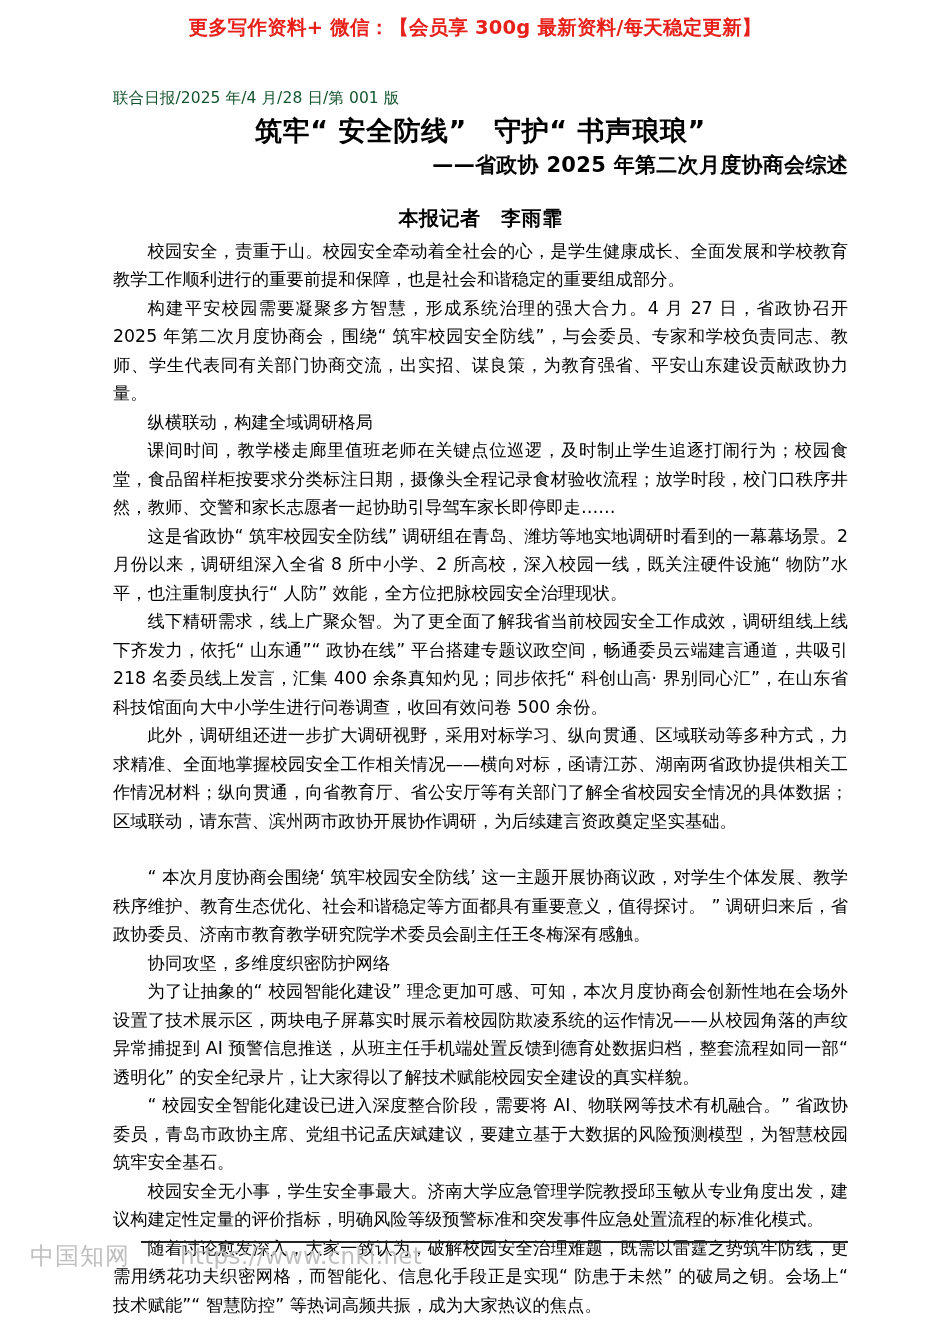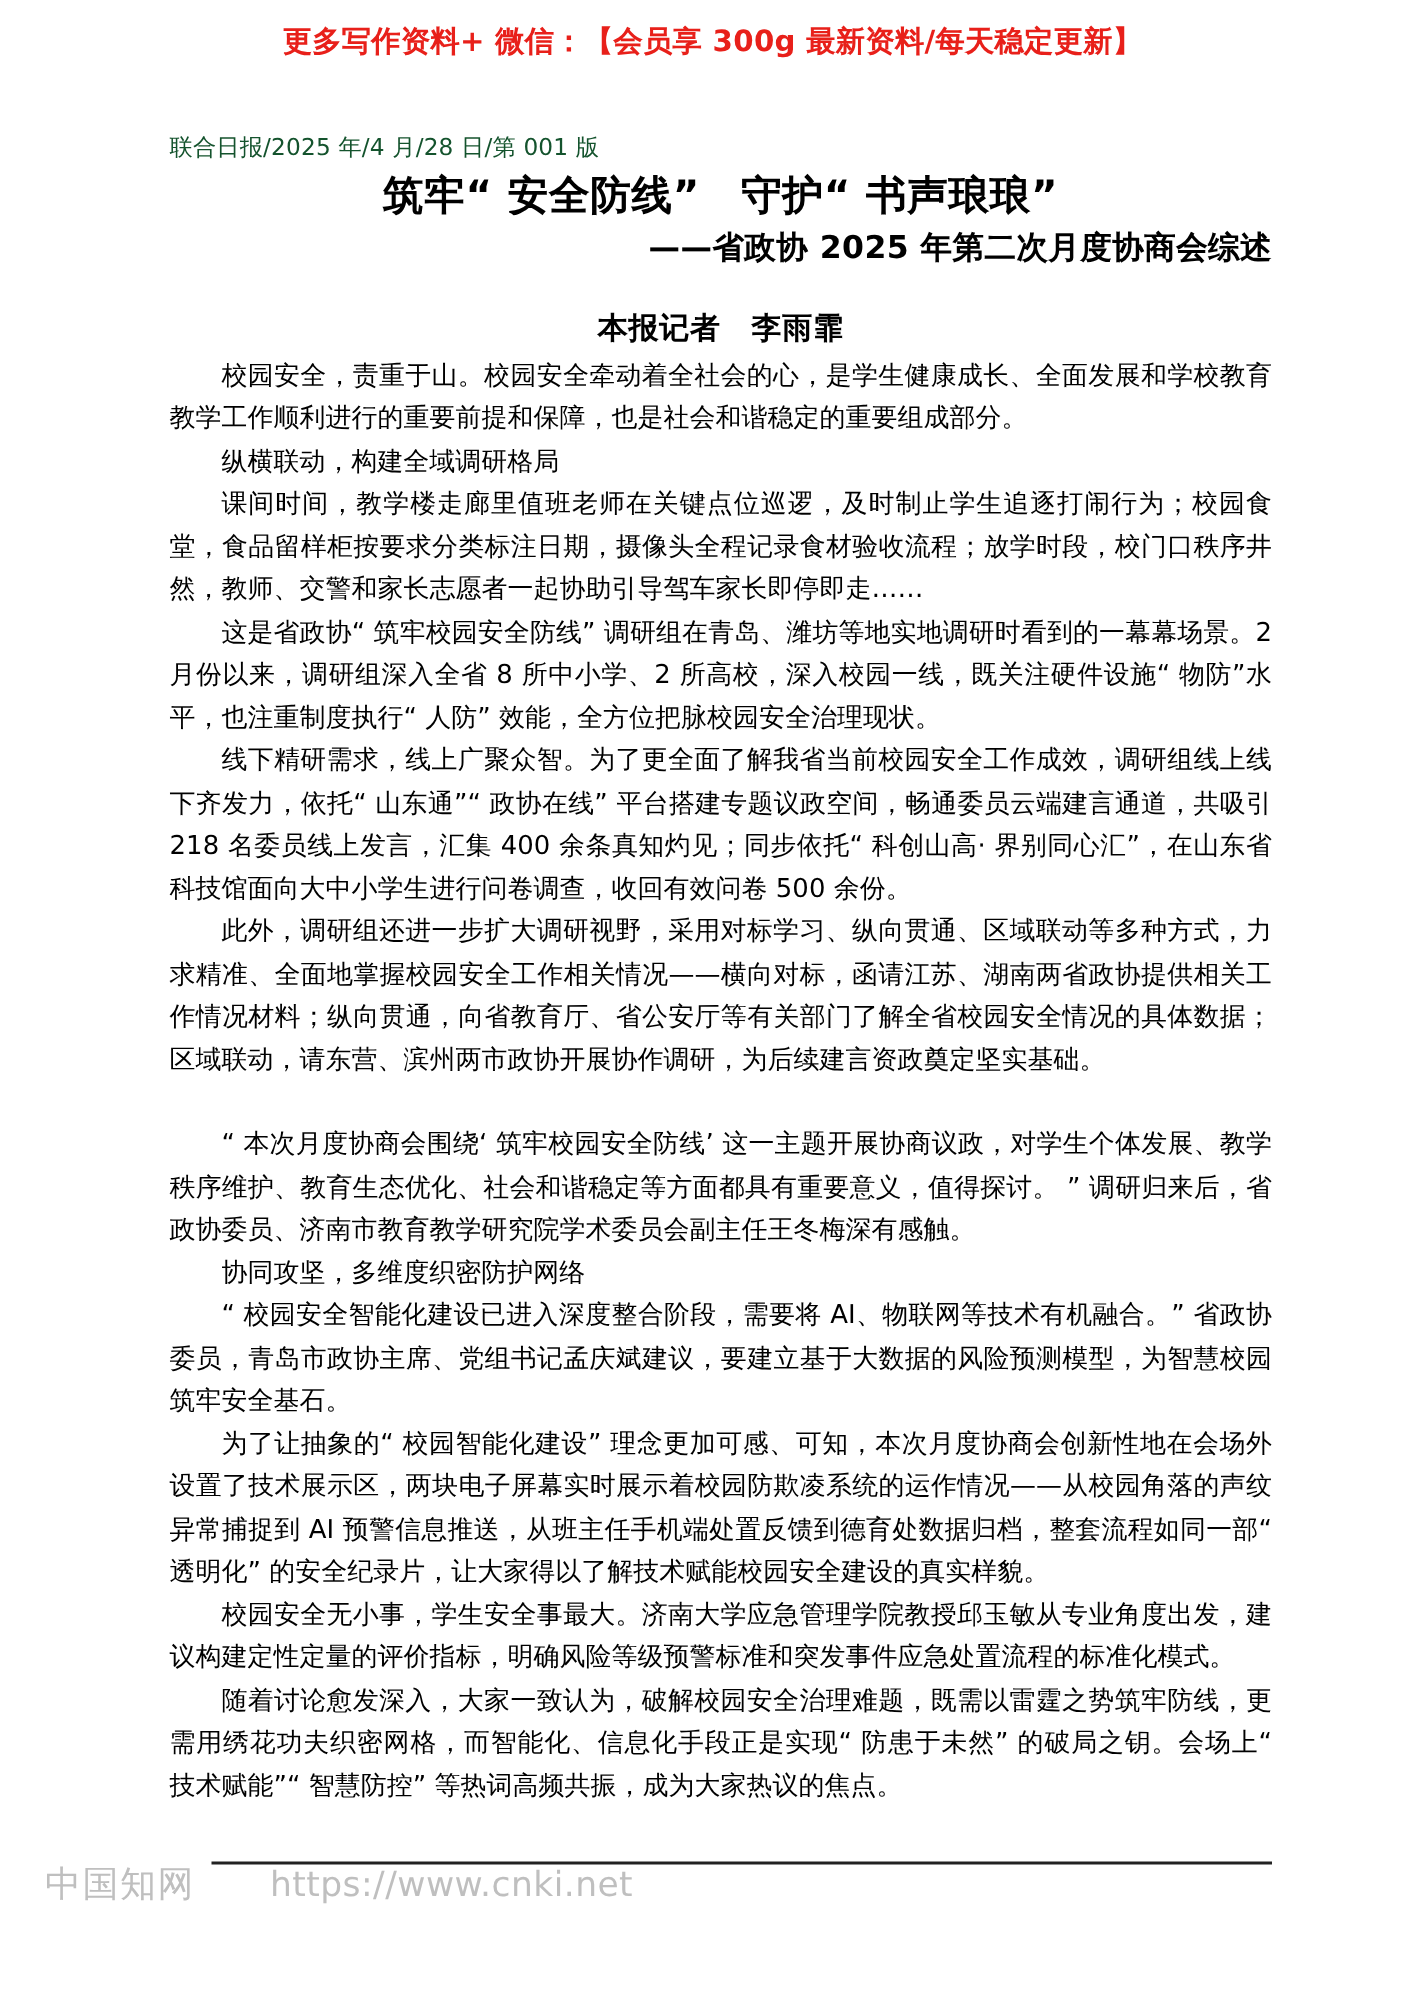--- a/index.html
+++ b/index.html
@@ -144,30 +144,31 @@
     <div class="masthead">联合日报/2025 年/4 月/28 日/第 001 版</div>
 
     <h1 class="headline">筑牢“ 安全防线”　守护“ 书声琅琅”</h1>
 
     <h2 class="subheadline">——省政协 2025 年第二次月度协商会综述</h2>
 
     <div class="byline">本报记者　李雨霏</div>
 
     <div class="body-text">
       <p class="para">校园安全，责重于山。校园安全牵动着全社会的心，是学生健康成长、全面发展和学校教育教学工作顺利进行的重要前提和保障，也是社会和谐稳定的重要组成部分。</p>
+      <p class="para">构建平安校园需要凝聚多方智慧，形成系统治理的强大合力。4 月 27 日，省政协召开 2025 年第二次月度协商会，围绕“ 筑牢校园安全防线”，与会委员、专家和学校负责同志、教师、学生代表同有关部门协商交流，出实招、谋良策，为教育强省、平安山东建设贡献政协力量。</p>
       <p class="para">纵横联动，构建全域调研格局</p>
       <p class="para">课间时间，教学楼走廊里值班老师在关键点位巡逻，及时制止学生追逐打闹行为；校园食堂，食品留样柜按要求分类标注日期，摄像头全程记录食材验收流程；放学时段，校门口秩序井然，教师、交警和家长志愿者一起协助引导驾车家长即停即走……</p>
       <p class="para">这是省政协“ 筑牢校园安全防线” 调研组在青岛、潍坊等地实地调研时看到的一幕幕场景。2 月份以来，调研组深入全省 8 所中小学、2 所高校，深入校园一线，既关注硬件设施“ 物防”水平，也注重制度执行“ 人防” 效能，全方位把脉校园安全治理现状。</p>
       <p class="para">线下精研需求，线上广聚众智。为了更全面了解我省当前校园安全工作成效，调研组线上线下齐发力，依托“ 山东通”“ 政协在线” 平台搭建专题议政空间，畅通委员云端建言通道，共吸引 218 名委员线上发言，汇集 400 余条真知灼见；同步依托“ 科创山高· 界别同心汇”，在山东省科技馆面向大中小学生进行问卷调查，收回有效问卷 500 余份。</p>
       <p class="para">此外，调研组还进一步扩大调研视野，采用对标学习、纵向贯通、区域联动等多种方式，力求精准、全面地掌握校园安全工作相关情况——横向对标，函请江苏、湖南两省政协提供相关工作情况材料；纵向贯通，向省教育厅、省公安厅等有关部门了解全省校园安全情况的具体数据；区域联动，请东营、滨州两市政协开展协作调研，为后续建言资政奠定坚实基础。</p>
       <div class="spacer"></div>
       <p class="para">“ 本次月度协商会围绕‘ 筑牢校园安全防线’ 这一主题开展协商议政，对学生个体发展、教学秩序维护、教育生态优化、社会和谐稳定等方面都具有重要意义，值得探讨。 ” 调研归来后，省政协委员、济南市教育教学研究院学术委员会副主任王冬梅深有感触。</p>
       <p class="para">协同攻坚，多维度织密防护网络</p>
+      <p class="para">为了让抽象的“ 校园智能化建设” 理念更加可感、可知，本次月度协商会创新性地在会场外设置了技术展示区，两块电子屏幕实时展示着校园防欺凌系统的运作情况——从校园角落的声纹异常捕捉到 AI 预警信息推送，从班主任手机端处置反馈到德育处数据归档，整套流程如同一部“ 透明化” 的安全纪录片，让大家得以了解技术赋能校园安全建设的真实样貌。</p>
       <p class="para">“ 校园安全智能化建设已进入深度整合阶段，需要将 AI、物联网等技术有机融合。” 省政协委员，青岛市政协主席、党组书记孟庆斌建议，要建立基于大数据的风险预测模型，为智慧校园筑牢安全基石。</p>
-      <p class="para">为了让抽象的“ 校园智能化建设” 理念更加可感、可知，本次月度协商会创新性地在会场外设置了技术展示区，两块电子屏幕实时展示着校园防欺凌系统的运作情况——从校园角落的声纹异常捕捉到 AI 预警信息推送，从班主任手机端处置反馈到德育处数据归档，整套流程如同一部“ 透明化” 的安全纪录片，让大家得以了解技术赋能校园安全建设的真实样貌。</p>
       <p class="para">校园安全无小事，学生安全事最大。济南大学应急管理学院教授邱玉敏从专业角度出发，建议构建定性定量的评价指标，明确风险等级预警标准和突发事件应急处置流程的标准化模式。</p>
       <p class="para">随着讨论愈发深入，大家一致认为，破解校园安全治理难题，既需以雷霆之势筑牢防线，更需用绣花功夫织密网格，而智能化、信息化手段正是实现“ 防患于未然” 的破局之钥。会场上“ 技术赋能”“ 智慧防控” 等热词高频共振，成为大家热议的焦点。</p>
     </div>
 
   </div>
 
   <div class="footer-rule"></div>
 
   <div class="watermark">
     <span class="wm-name">中国知网</span>

